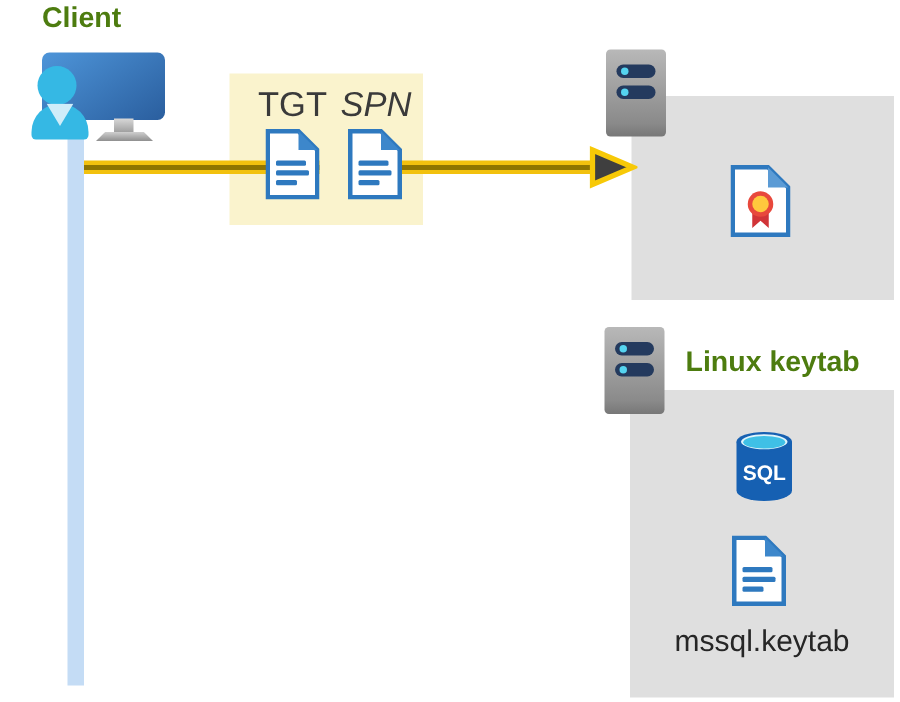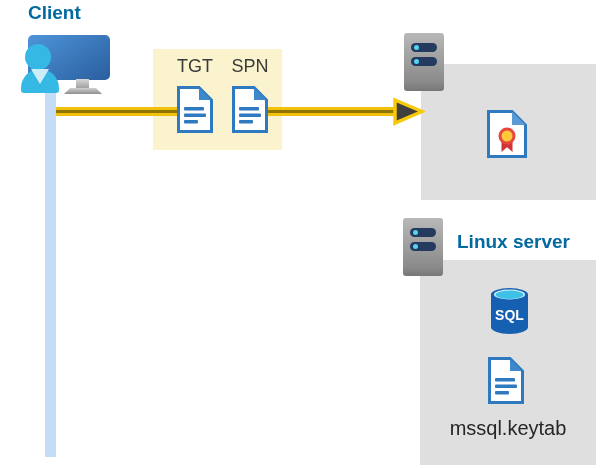--- a/index.html
+++ b/index.html
@@ -1,22 +1,22 @@
 <!DOCTYPE html>
 <html><head>
 <meta charset="utf-8">
 <style>
   html,body{margin:0;padding:0;background:#ffffff;}
   body{font-family:"Liberation Sans","DejaVu Sans",sans-serif;}
   .stage{position:relative;width:600px;height:468px;background:#ffffff;overflow:hidden;}
   .abs{position:absolute;}
 
   
-  .heading{font-weight:bold;color:#0369a1;font-size:19px;line-height:22px;}
-  .token-label{font-size:18px;color:#3a3a3a;text-align:center;}
+  .heading{font-weight:bold;color:#4d7c0f;font-size:19px;line-height:22px;}
+  .token-label{font-size:23px;color:#3a3a3a;text-align:center;}
   .file-label{font-size:20px;color:#262626;text-align:center;}
 
   
   .monitor{left:28px;top:35px;width:82px;height:45px;border-radius:5px;
            background:linear-gradient(145deg,#4e95d9 0%,#2a5e9e 100%);z-index:2;}
   .stand-neck{left:76px;top:79px;width:13px;height:10px;
               background:linear-gradient(#d8d8d8,#9a9a9a);z-index:2;}
   .stand-base{left:64px;top:88px;width:38px;height:6px;
               background:linear-gradient(#cfcfcf,#8f8f8f);
               clip-path:polygon(16% 0,84% 0,100% 100%,0 100%);z-index:2;}
@@ -26,21 +26,21 @@
                border-radius:19px 19px 3px 3px;background:#35b8e4;z-index:3;}
   .person-collar{left:31px;top:69px;width:18px;height:15px;background:#cfedf9;
                  clip-path:polygon(0 0,100% 0,50% 100%);z-index:4;}
 
   
   .timeline{left:45px;top:88px;width:11px;height:369px;background:#c4dcf5;z-index:0;}
 
   
   .token-box{left:153px;top:49px;width:129px;height:101px;background:#faf3cd;z-index:1;}
   .tgt-label{left:172px;top:56px;width:46px;z-index:2;}
-  .spn-label{left:227px;top:56px;width:46px;z-index:2;}
+  .spn-label{left:227px;top:56px;width:46px;z-index:2;font-style:italic;}
 
   
   .arrow-seg{height:9px;z-index:2;
     background:linear-gradient(#f2c10e 0,#f2c10e 3px,#8f7500 3px,#8f7500 6px,#f2c10e 6px,#f2c10e 9px);}
   .arrow-a{left:56px;top:107px;width:157px;}
   .arrow-b{left:233px;top:107px;width:165px;}
   .arrow-head{left:392px;top:96px;z-index:2;}
 
   
   .panel{background:#dfdfdf;z-index:1;}
@@ -110,21 +110,21 @@
   <div class="abs cert">
     <svg width="40" height="48" viewBox="0 0 40 48">
       <path d="M1.5 1.5 H25 L38.5 15 V46.5 H1.5 Z" fill="#ffffff" stroke="#2e79bf" stroke-width="3"></path>
       <path d="M25 1.5 V15 H38.5 Z" fill="#5b9bd5"></path>
       <path d="M14.5 27 H25.5 V42 L20 37.2 L14.5 42 Z" fill="#d13438"></path>
       <circle cx="20" cy="26" r="8.5" fill="#e8483c"></circle>
       <circle cx="20" cy="26" r="5.5" fill="#ffc83d"></circle>
     </svg>
   </div>
 
-  <div class="abs heading linux-heading">Linux server</div>
+  <div class="abs heading linux-heading">Linux keytab</div>
   <div class="abs panel linux-panel"></div>
   <div class="abs server server-2">
     <div class="slot slot-1">
       <div class="dot"></div>
     </div>
     <div class="slot slot-2">
       <div class="dot"></div>
     </div>
   </div>
 

